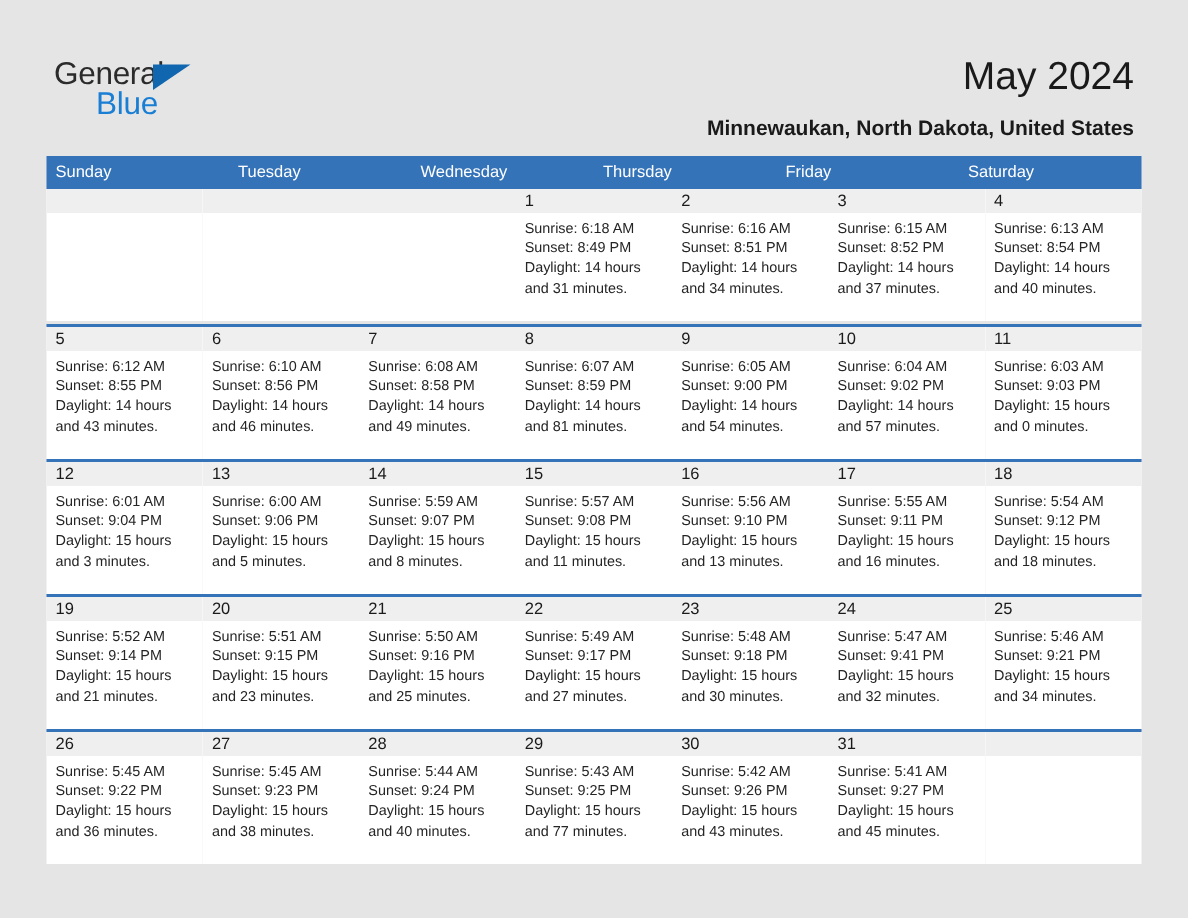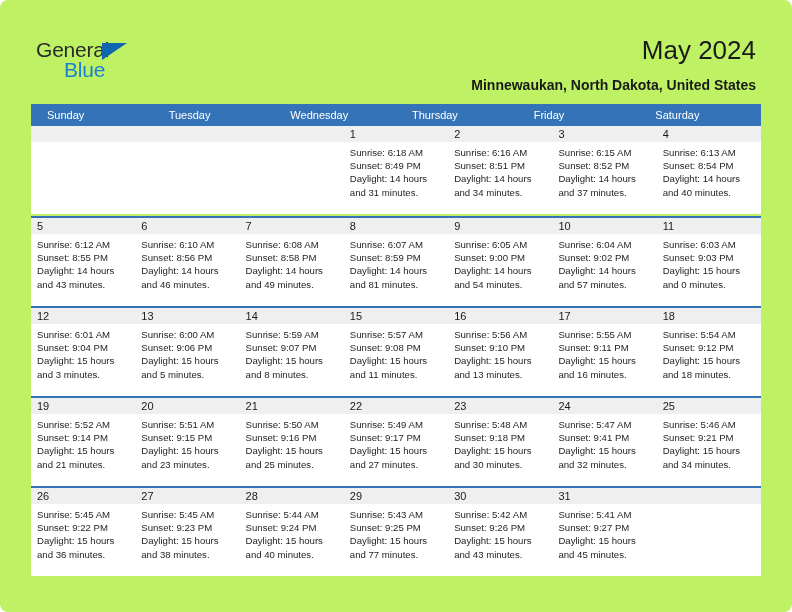--- a/index.html
+++ b/index.html
@@ -7,22 +7,21 @@
     width: 792px;
     height: 612px;
     background: #ffffff;
     font-family: "Liberation Sans", sans-serif;
     overflow: hidden;
   }
   .page {
     position: relative;
     width: 792px;
     height: 612px;
-    background: #bef264;
-    border-radius: 8px;
+    background: #e5e5e5;
   }
 
   
   .top {
     position: absolute;
     left: 0; top: 0;
     width: 792px;
     height: 103px;
   }
   .logo {
@@ -92,21 +91,21 @@
     display: flex;
     width: 730px;
     height: 22px;
     background: #3573b9;
   }
   .weekday {
     flex: 1 1 0;
     color: #ffffff;
     font-size: 11px;
     line-height: 22px;
-    padding-left: 16px;
+    padding-left: 6px;
     white-space: nowrap;
     overflow: hidden;
   }
 
   .week {
     display: flex;
     width: 730px;
     height: 90px;
     border-top: 2px solid #3573b9;
   }

